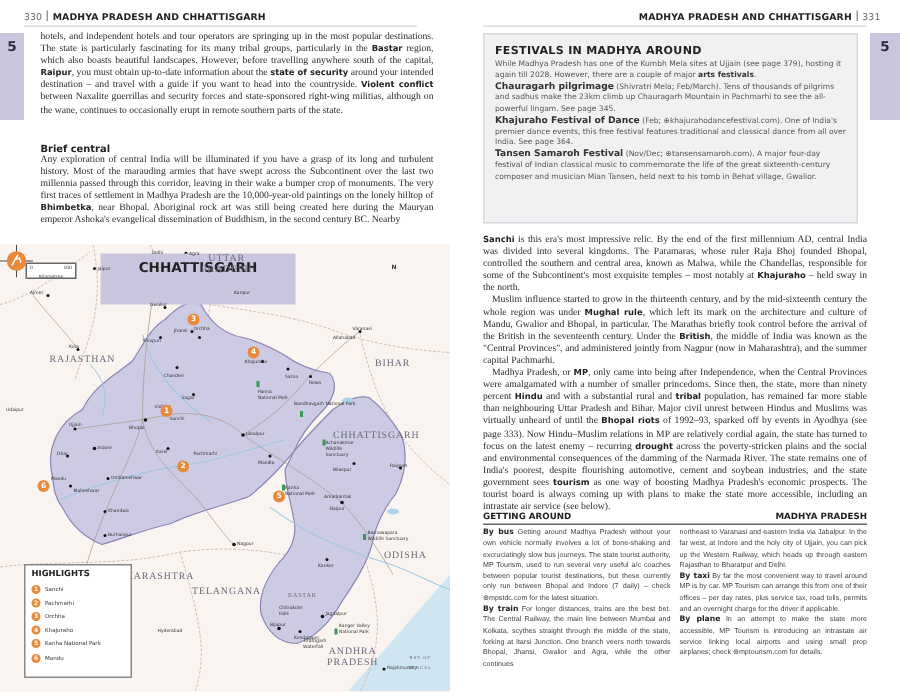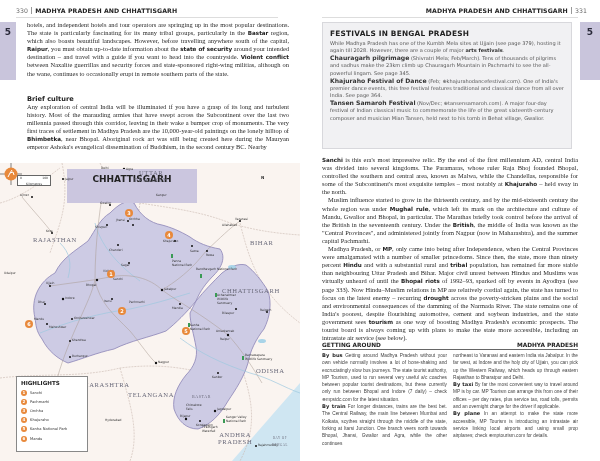--- a/index.html
+++ b/index.html
@@ -68,21 +68,21 @@
   <div class="running-head">
     <span class="pnum">330</span><span class="bar"></span><span>MADHYA PRADESH AND CHHATTISGARH</span>
   </div>
   <div class="head-rule"></div>
   <div class="chap-tab">5</div>
 
   <div class="body-text left-intro">
     <span>hotels, and independent hotels and tour operators are springing up in the most popular destinations. The state is particularly fascinating for its many tribal groups, particularly in the </span><b>Bastar</b><span> region, which also boasts beautiful landscapes. However, before travelling anywhere south of the capital, </span><b>Raipur</b><span>, you must obtain up-to-date information about the </span><b>state of security</b><span> around your intended destination – and travel with a guide if you want to head into the countryside. </span><b>Violent conflict</b><span> between Naxalite guerrillas and security forces and state-sponsored right-wing militias, although on the wane, continues to occasionally erupt in remote southern parts of the state.</span>
   </div>
 
-  <div class="brief-title">Brief culture</div>
+  <div class="brief-title">Brief central</div>
   <div class="body-text brief-body">
     <span>Any exploration of central India will be illuminated if you have a grasp of its long and turbulent history. Most of the marauding armies that have swept across the Subcontinent over the last two millennia passed through this corridor, leaving in their wake a bumper crop of monuments. The very first traces of settlement in Madhya Pradesh are the 10,000-year-old paintings on the lonely hilltop of </span><b>Bhimbetka</b><span>, near Bhopal. Aboriginal rock art was still being created here during the Mauryan emperor Ashoka's evangelical dissemination of Buddhism, in the second century BC. Nearby</span>
   </div>
 
   <div class="map">
     <svg width="300" height="298" viewBox="0 0 300 298">
 
       <path d="M232,298 L300,220 L300,298 Z" fill="#cfe6f2"></path>
 
       <path d="M0,40 C20,35 40,20 60,5 M62,0 C70,40 60,60 50,90 M100,0 C110,20 120,30 140,40 C170,45 200,48 230,60 C250,66 270,70 300,72 M0,215 C40,210 80,215 120,205 C160,200 190,205 220,215 M240,60 C250,100 260,130 300,160 M140,40 C135,80 110,120 90,170 M240,200 C250,230 260,260 240,298 M120,205 C130,240 140,270 130,298" stroke="#c9b9b0" stroke-width="0.6" fill="none" stroke-dasharray="2,1"></path>
@@ -275,21 +275,21 @@
 </div>
 
 <div class="page right-page">
   <div class="running-head">
     <span>MADHYA PRADESH AND CHHATTISGARH</span><span class="bar"></span><span class="pnum">331</span>
   </div>
   <div class="head-rule"></div>
   <div class="chap-tab">5</div>
 
   <div class="fest-box">
-    <div class="fest-title">FESTIVALS IN BENGAL PRADESH</div>
+    <div class="fest-title">FESTIVALS IN MADHYA AROUND</div>
     <div class="fest-text">
       <span>While Madhya Pradesh has one of the Kumbh Mela sites at Ujjain (see page 379), hosting it again till 2028. However, there are a couple of major </span><b>arts festivals</b><span>.</span><br>
       <span class="fname">Chauragarh pilgrimage</span><span> (Shivratri Mela; Feb/March). Tens of thousands of pilgrims and sadhus make the 23km climb up Chauragarh Mountain in Pachmarhi to see the all-powerful lingam. See page 345.</span><br>
       <span class="fname">Khajuraho Festival of Dance</span><span> (Feb; ⊕khajurahodancefestival.com). One of India's premier dance events, this free festival features traditional and classical dance from all over India. See page 364.</span><br>
       <span class="fname">Tansen Samaroh Festival</span><span> (Nov/Dec; ⊕tansensamaroh.com). A major four-day festival of Indian classical music to commemorate the life of the great sixteenth-century composer and musician Mian Tansen, held next to his tomb in Behat village, Gwalior.</span>
     </div>
   </div>
 
   <div class="body-text right-body">
     <p class="first"><b>Sanchi</b><span> is this era's most impressive relic. By the end of the first millennium AD, central India was divided into several kingdoms. The Paramaras, whose ruler Raja Bhoj founded Bhopal, controlled the southern and central area, known as Malwa, while the Chandellas, responsible for some of the Subcontinent's most exquisite temples – most notably at </span><b>Khajuraho</b><span> – held sway in the north.</span></p>

